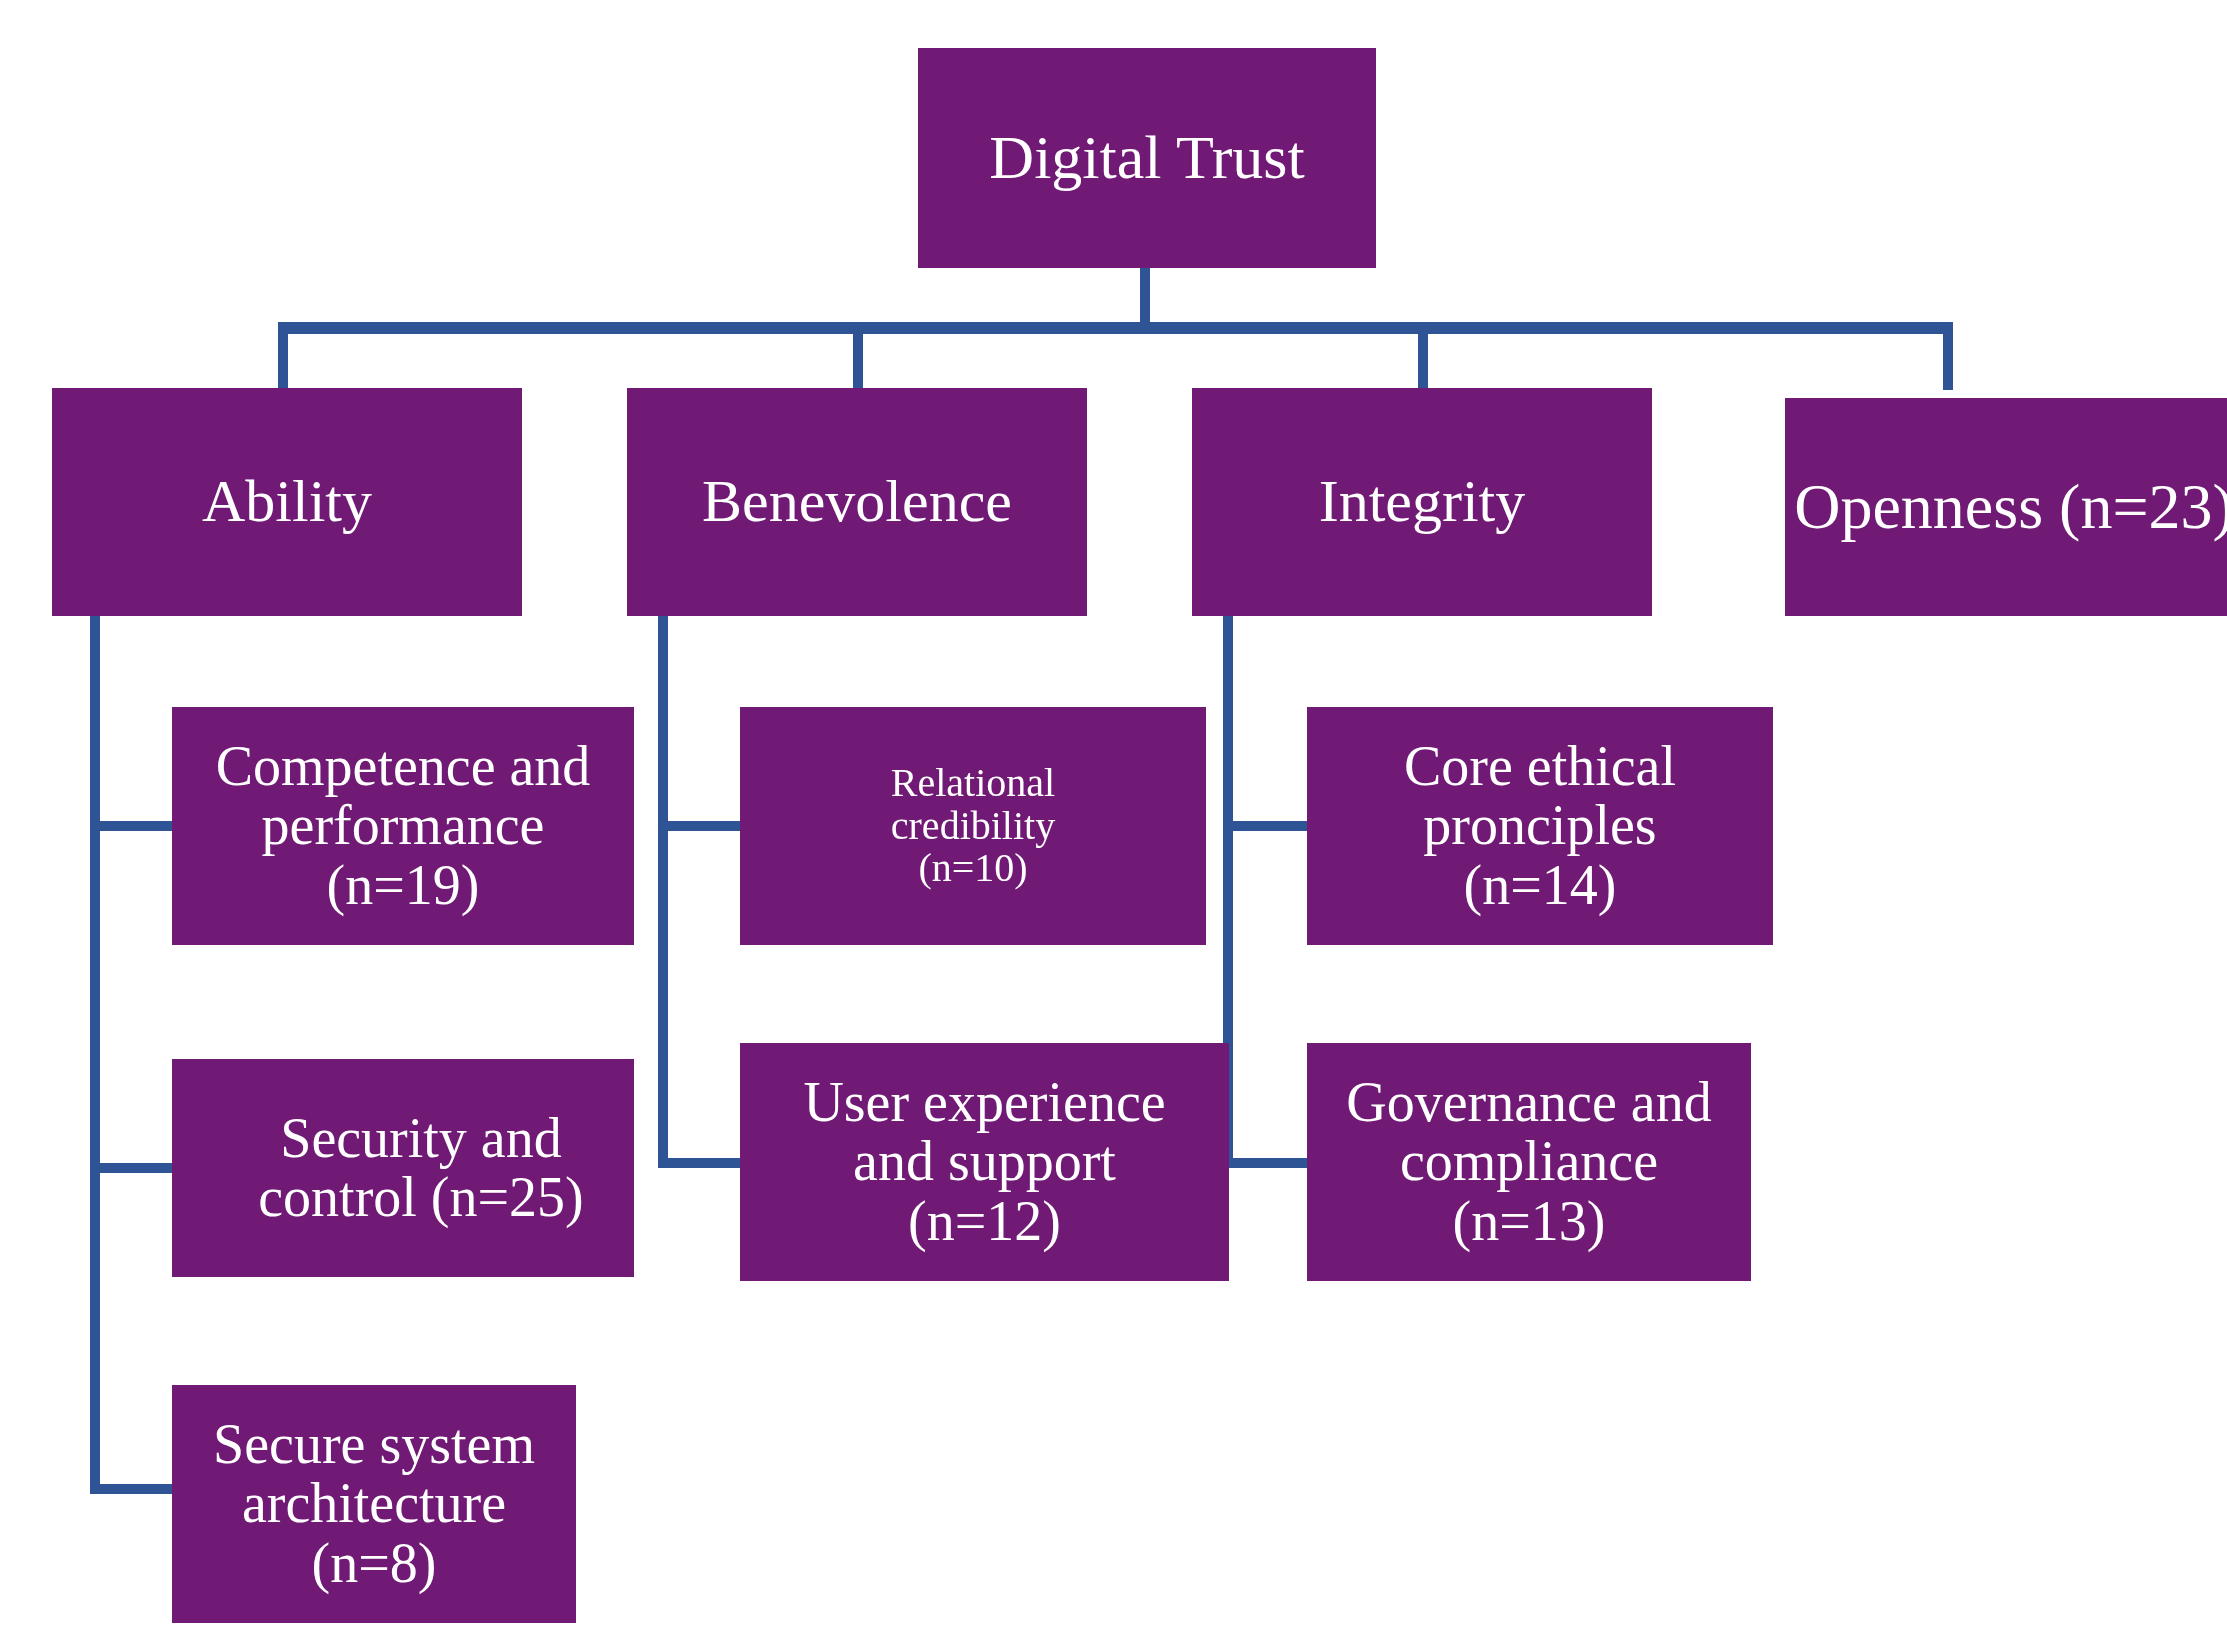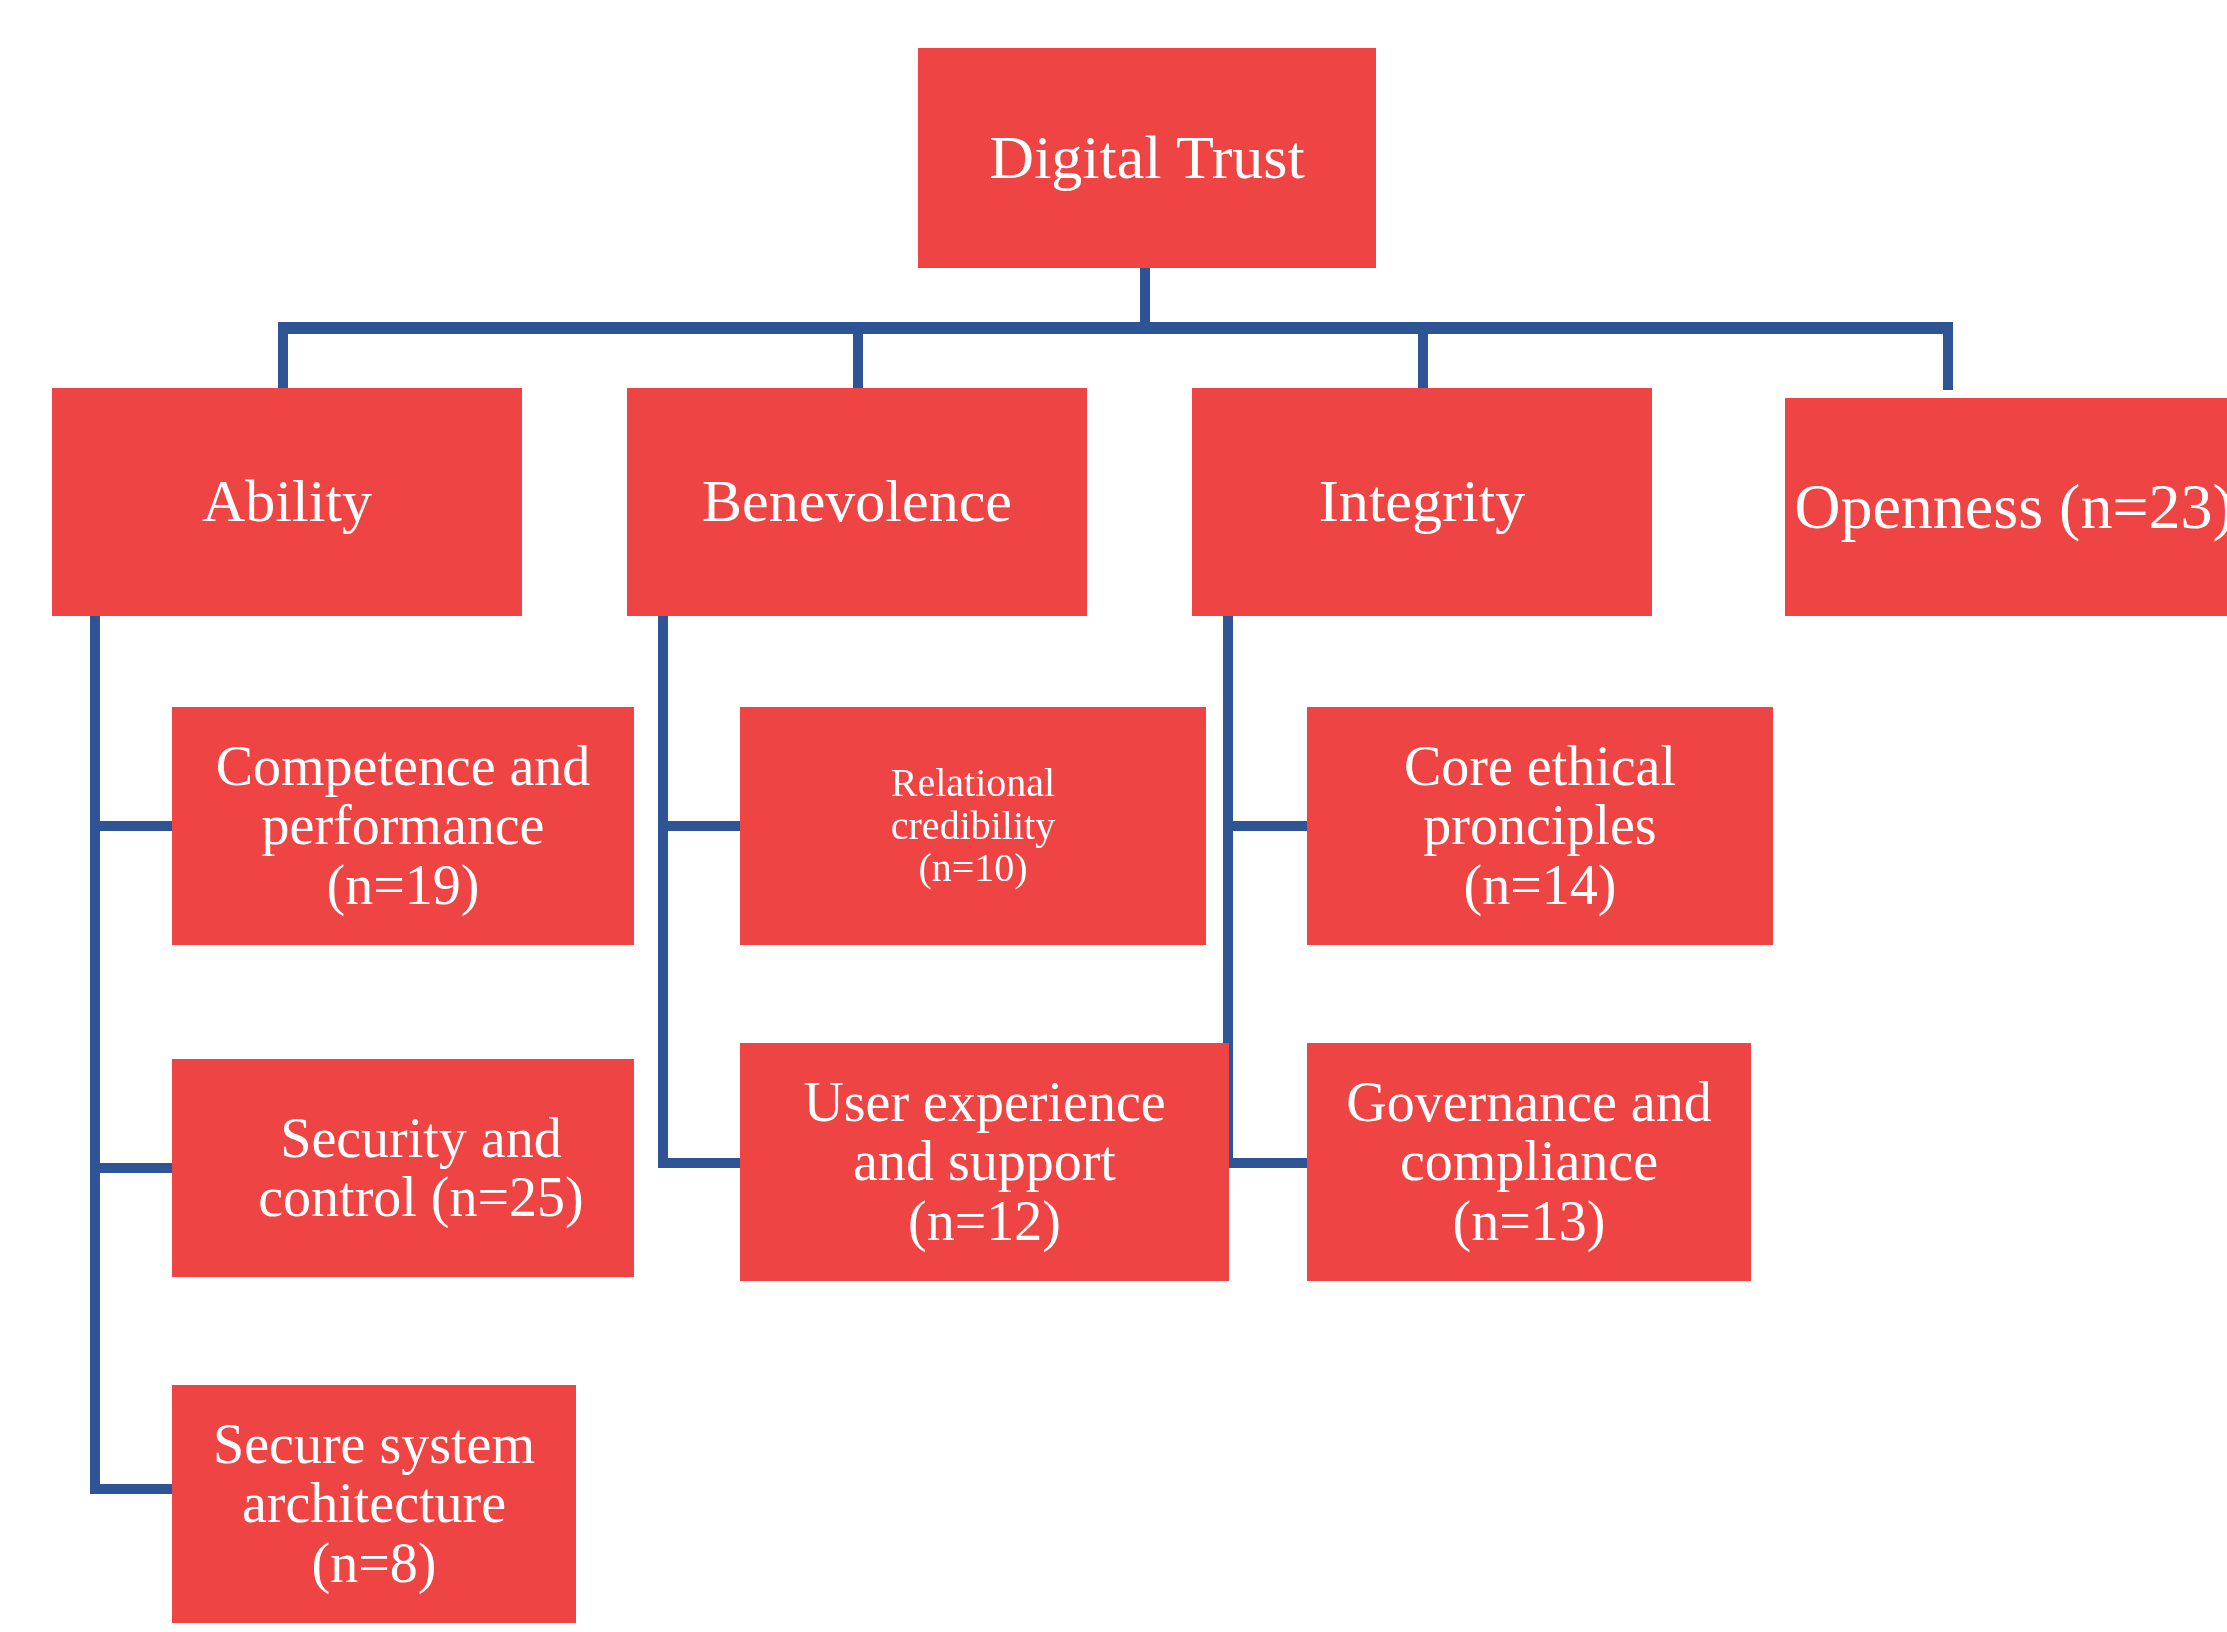--- a/index.html
+++ b/index.html
@@ -10,21 +10,21 @@
   #canvas {
     position: relative;
     width: 2227px;
     height: 1632px;
     background: #ffffff;
     overflow: hidden;
     font-family: "Liberation Serif", "DejaVu Serif", serif;
   }
   .node {
     position: absolute;
-    background: #ef4444;
+    background: #701a75;
     color: #ffffff;
     display: flex;
     align-items: center;
     justify-content: center;
     text-align: center;
     line-height: 1.06;
     white-space: nowrap;
     box-sizing: border-box;
   }
   .node .txt {

